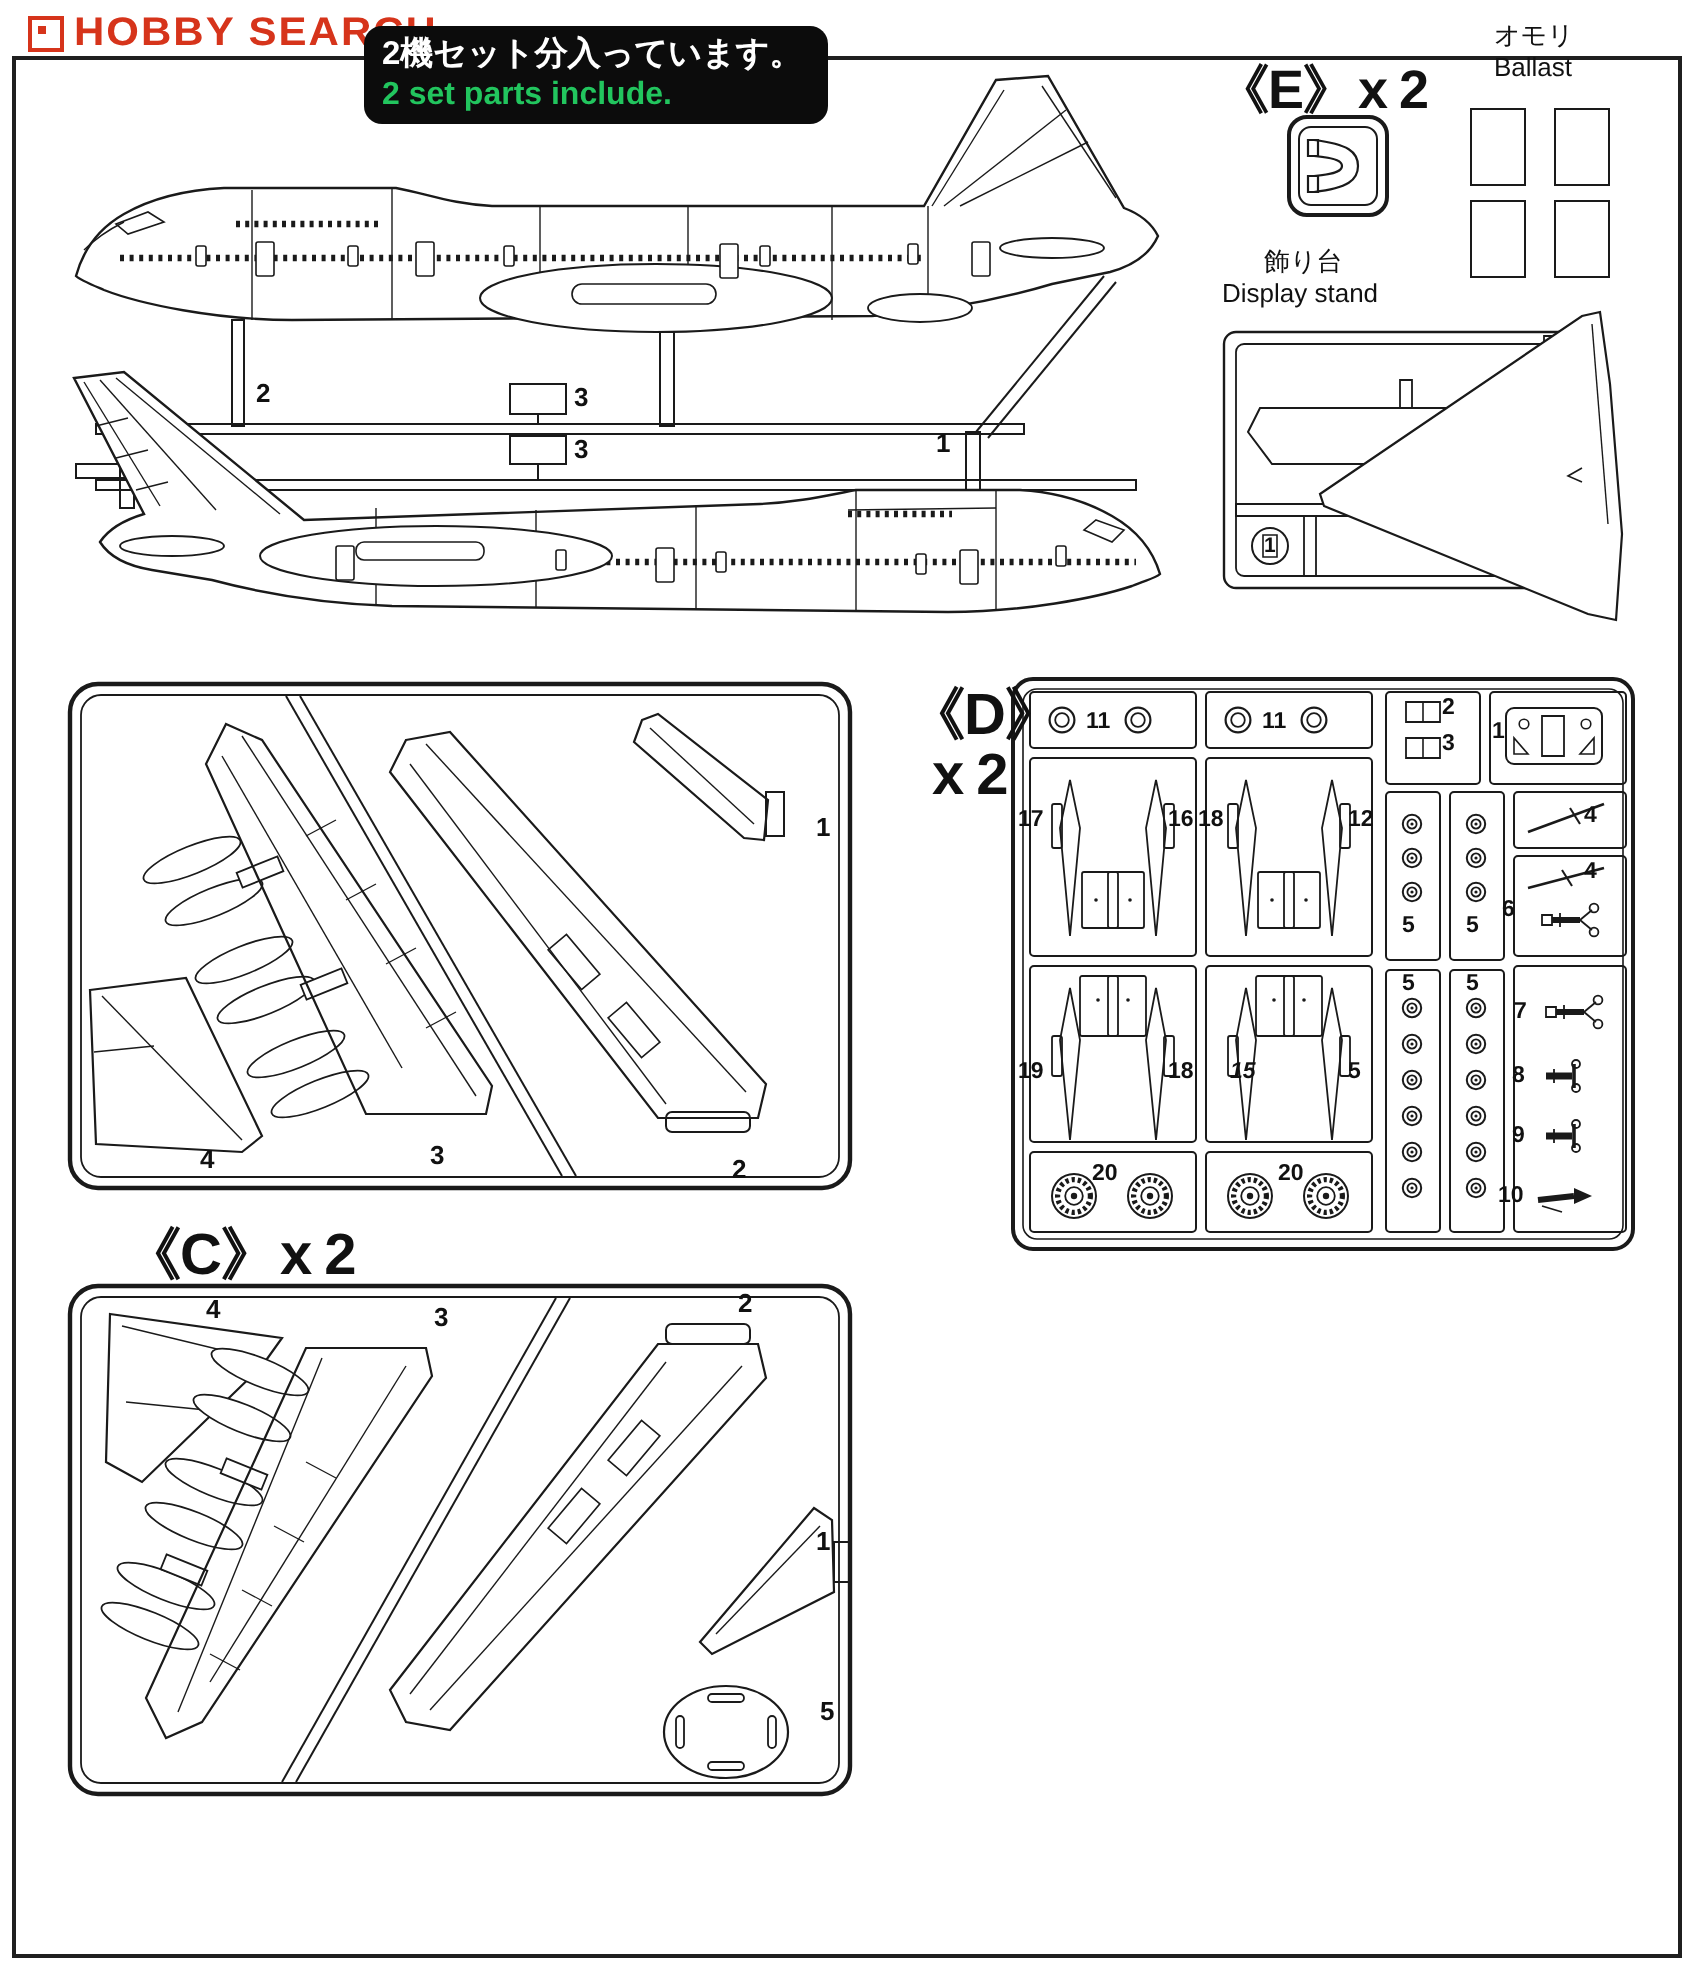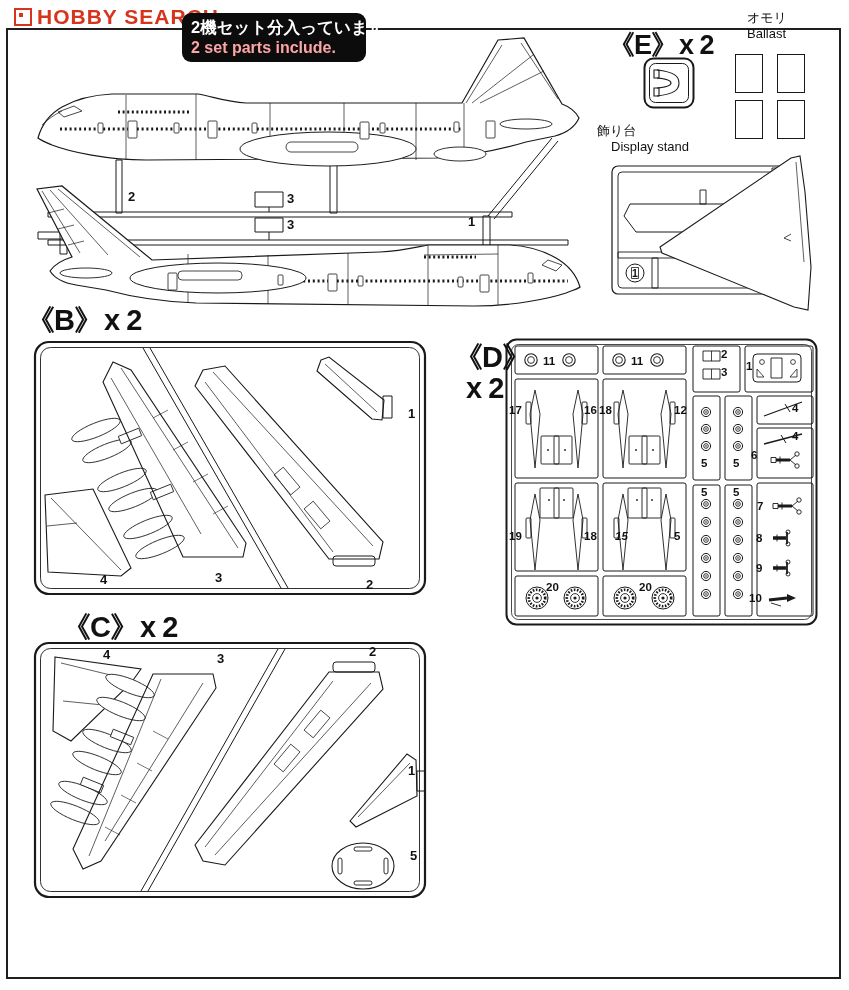--- a/index.html
+++ b/index.html
@@ -4,23 +4,23 @@
 <style>
   html,body{margin:0;padding:0;background:#fff;}
   body{width:849px;height:990px;font-family:"Liberation Sans",sans-serif;color:#111;}
   .stage{position:relative;width:849px;height:990px;background:#fff;overflow:hidden;}
   .abs{position:absolute;}
   .page-border{left:6px;top:28px;width:831px;height:947px;border:2.5px solid #1f1f1f;background:#fff;}
   .logo{left:14px;top:5px;display:flex;align-items:center;gap:5px;z-index:5;}
   .logo-icon{width:14px;height:14px;border:2.4px solid #d6341b;position:relative;}
   .logo-icon:after{content:"";position:absolute;left:3px;top:3px;width:4px;height:4px;background:#d6341b;}
   .logo-text{font-size:21px;font-weight:bold;color:#d6341b;letter-spacing:1px;white-space:nowrap;transform:scaleY(.95);}
-  .notice{left:182px;top:13px;width:184px;background:#0c0c0c;border-radius:9px;padding:4px 9px 5px 9px;z-index:6;box-sizing:border-box;}
+  .notice{left:182px;top:13px;width:232px;background:#0c0c0c;border-radius:9px;padding:4px 9px 5px 9px;z-index:6;box-sizing:border-box;}
   .notice .jp{color:#fff;font-size:16.5px;font-weight:bold;line-height:1.25;white-space:nowrap;}
-  .notice .en{color:#fca5a5;font-size:16px;font-weight:bold;line-height:1.2;white-space:nowrap;}
+  .notice .en{color:#22c55e;font-size:16px;font-weight:bold;line-height:1.2;white-space:nowrap;}
   .seclabel{font-size:29px;font-weight:bold;letter-spacing:-1px;white-space:nowrap;z-index:4;}
   .seclabel .cnt{margin-left:2px;}
   .small-cap{font-size:13px;line-height:1.25;white-space:nowrap;}
   .pn{font-size:13px;font-weight:bold;z-index:4;white-space:nowrap;}
   .pn-s{font-size:11.5px;font-weight:bold;z-index:4;white-space:nowrap;}
   .ballast-rect{width:26px;height:37px;border:1.7px solid #1a1a1a;background:#fff;}
   svg{display:block;}
   svg *{vector-effect:non-scaling-stroke;}
 </style>
 </head>
@@ -33,34 +33,33 @@
   <div class="abs logo">
     <span class="logo-icon"></span>
     <span class="logo-text">HOBBY SEARCH</span>
   </div>
 
   <div class="abs notice">
     <div class="jp">2機セット分入っています。</div>
     <div class="en">2 set parts include.</div>
   </div>
 
-  <div class="abs seclabel" style="left:26px;top:301px;"><span>《B》</span><span class="cnt">x 2</span></div>
   <div class="abs seclabel" style="left:26px;top:608px;margin-left:36px;"><span>《C》</span><span class="cnt">x 2</span></div>
   <div class="abs seclabel" style="left:454px;top:338px;"><span>《D》</span></div>
   <div class="abs seclabel" style="left:466px;top:372px;"><span>x 2</span></div>
   <div class="abs seclabel" style="left:608px;top:27px;font-size:27px;"><span>《E》</span><span class="cnt">x 2</span></div>
 
   <div class="abs small-cap" style="left:747px;top:10px;text-align:right;">オモリ</div>
   <div class="abs small-cap" style="left:747px;top:26px;">Ballast</div>
   <div class="abs ballast-rect" style="left:735px;top:54px;"></div>
   <div class="abs ballast-rect" style="left:777px;top:54px;"></div>
   <div class="abs ballast-rect" style="left:735px;top:100px;"></div>
   <div class="abs ballast-rect" style="left:777px;top:100px;"></div>
 
-  <div class="abs small-cap" style="left:597px;top:123px;">飾り台</div>
+  <div class="abs small-cap" style="left:632px;top:123px;">飾り台</div>
   <div class="abs small-cap" style="left:611px;top:139px;">Display stand</div>
 
   <svg class="abs" style="left:28px;top:33px;" width="570" height="285" viewBox="0 0 570 285" fill="none" stroke="#1a1a1a" stroke-width="1">
 
     <rect x="20" y="179" width="464" height="5"></rect>
     <rect x="20" y="207" width="520" height="5"></rect>
     <rect x="88" y="127" width="6" height="53"></rect>
     <rect x="302" y="127" width="7" height="53"></rect>
     <rect x="455" y="183" width="7" height="37"></rect>
     <line x1="460" y1="183" x2="524" y2="105"></line>

